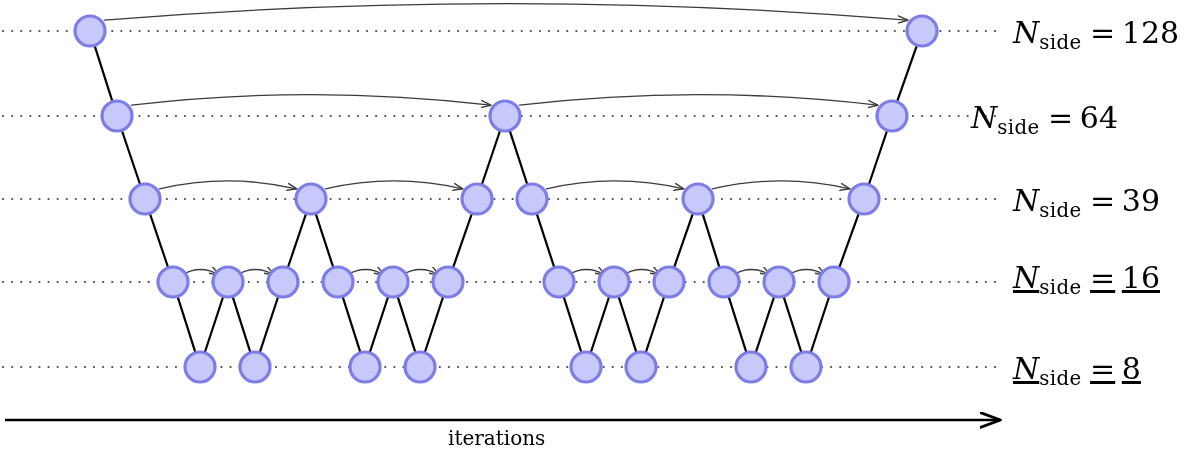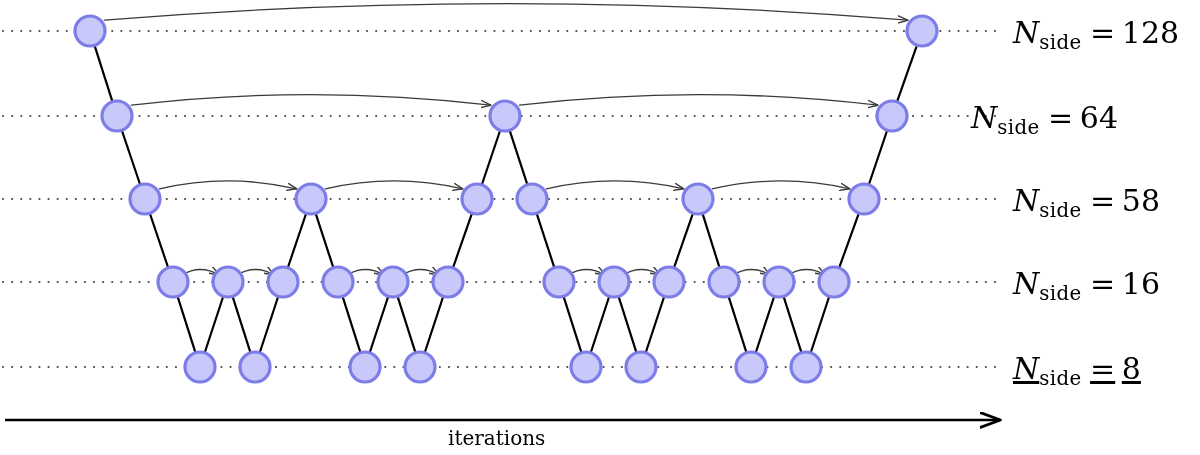--- a/index.html
+++ b/index.html
@@ -161,20 +161,20 @@
         <circle cx="806" cy="367" r="15" fill="#c8c8fa" stroke="#7d7de8" stroke-width="3.2"></circle>
       </g>
     <g id="axis">
         <line x1="5" y1="420" x2="1000" y2="420" stroke="#000000" stroke-width="2.4" marker-end="url(#arrowhead-axis)"></line>
       </g>
   </svg>
 
   <div id="labels">
       <div class="level-label" style="left: 1013px; top: 18px;"><span class="mathvar">N</span><span class="subs">side</span><span class="eq">=</span><span>128</span></div>
       <div class="level-label" style="left: 971px; top: 103px;"><span class="mathvar">N</span><span class="subs">side</span><span class="eq">=</span><span>64</span></div>
-      <div class="level-label" style="left: 1013px; top: 186px;"><span class="mathvar">N</span><span class="subs">side</span><span class="eq">=</span><span>58</span></div>
-      <div class="level-label" style="left: 1013px; top: 269px;"><span class="mathvar">N</span><span class="subs">side</span><span class="eq">=</span><span>16</span></div>
+      <div class="level-label" style="left: 1013px; top: 186px;"><span class="mathvar">N</span><span class="subs">side</span><span class="eq">=</span><span>39</span></div>
+      <div class="level-label" style="left: 1013px; top: 263px; text-decoration: underline;"><span class="mathvar">N</span><span class="subs">side</span><span class="eq">=</span><span>16</span></div>
       <div class="level-label" style="left: 1013px; top: 354px; text-decoration: underline;"><span class="mathvar">N</span><span class="subs">side</span><span class="eq">=</span><span>8</span></div>
     </div>
 
   <div class="axis-caption" id="axis-caption" style="left: 448px; top: 428px;">iterations</div>
 
 </div>
 
 </body></html>

